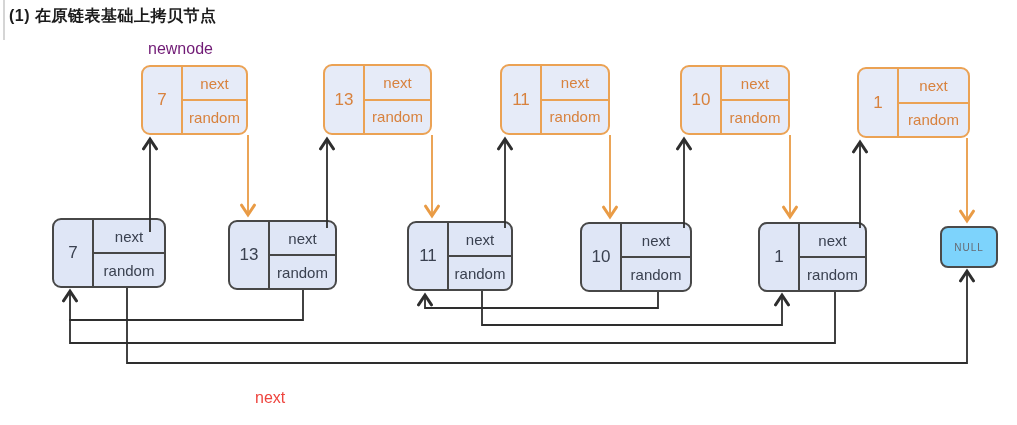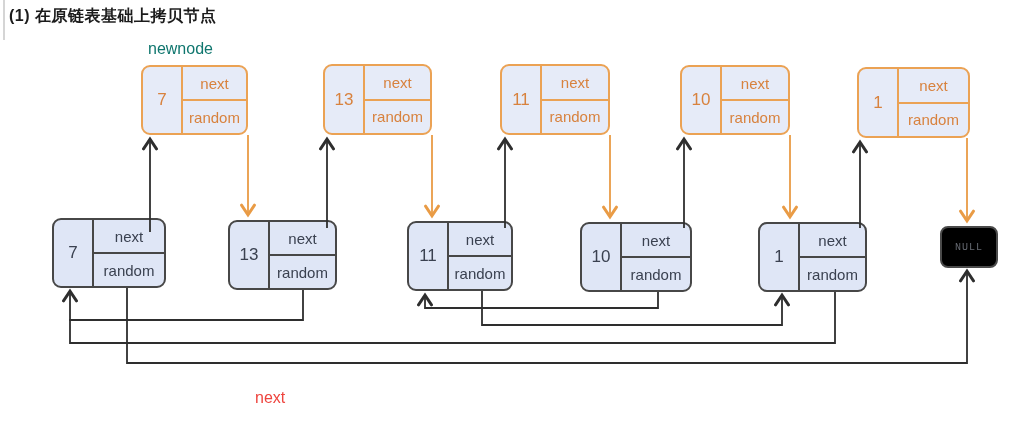--- a/index.html
+++ b/index.html
@@ -6,21 +6,21 @@
   .stage{
     position:relative;width:1017px;height:407px;background:#ffffff;overflow:hidden;
     font-family:"Liberation Sans","DejaVu Sans",sans-serif;
   }
   .edge-line{position:absolute;left:3px;top:0;width:2px;height:40px;background:#d5d5d5;}
   .title{
     position:absolute;left:9px;top:6px;font-size:16px;font-weight:700;color:#1b1b1b;
     letter-spacing:0.5px;
   }
   .lbl{position:absolute;white-space:nowrap;}
-  .lbl-newnode{left:148px;top:40px;font-size:16px;color:#0f766e;font-weight:500;}
+  .lbl-newnode{left:148px;top:40px;font-size:16px;color:#701a75;font-weight:500;}
   .lbl-pcur{left:70px;top:400px;font-size:23px;color:#ee443e;text-align:right;}
   .lbl-next{left:255px;top:389px;font-size:16px;color:#ee443e;}
 
   .node{
     position:absolute;display:flex;box-sizing:border-box;
     border-radius:9px;background:#e6ebf8;
   }
   .node .val{
     width:38px;display:flex;align-items:center;justify-content:center;
     font-size:17px;flex:none;
@@ -31,23 +31,23 @@
     font-size:15px;line-height:1;
   }
   .node.copy{border:2px solid #eba254;color:#d8823e;}
   .node.copy .val{border-right:2px solid #eba254;}
   .node.copy .field.next{border-bottom:2px solid #eba254;}
   .node.orig{border:2px solid #474747;color:#3a4150;background:#dfe6f6;}
   .node.orig .val{border-right:2px solid #474747;}
   .node.orig .field.next{border-bottom:2px solid #474747;}
 
   .node.nullnode{
-    border:2.5px solid #4a4a4a;border-radius:8px;background:#000000;
+    border:2.5px solid #4a4a4a;border-radius:8px;background:#7dd3fc;
     display:flex;align-items:center;justify-content:center;
-    font-family:Liberation Mono, monospace;
+    font-family:Liberation Sans, sans-serif;
     font-size:10px;letter-spacing:1px;color:#666a72;
   }
   svg.arrows{position:absolute;left:0;top:0;pointer-events:none;}
 </style>
 </head>
 <body>
 
 <div class="stage">
 
   <div class="edge-line"></div>

